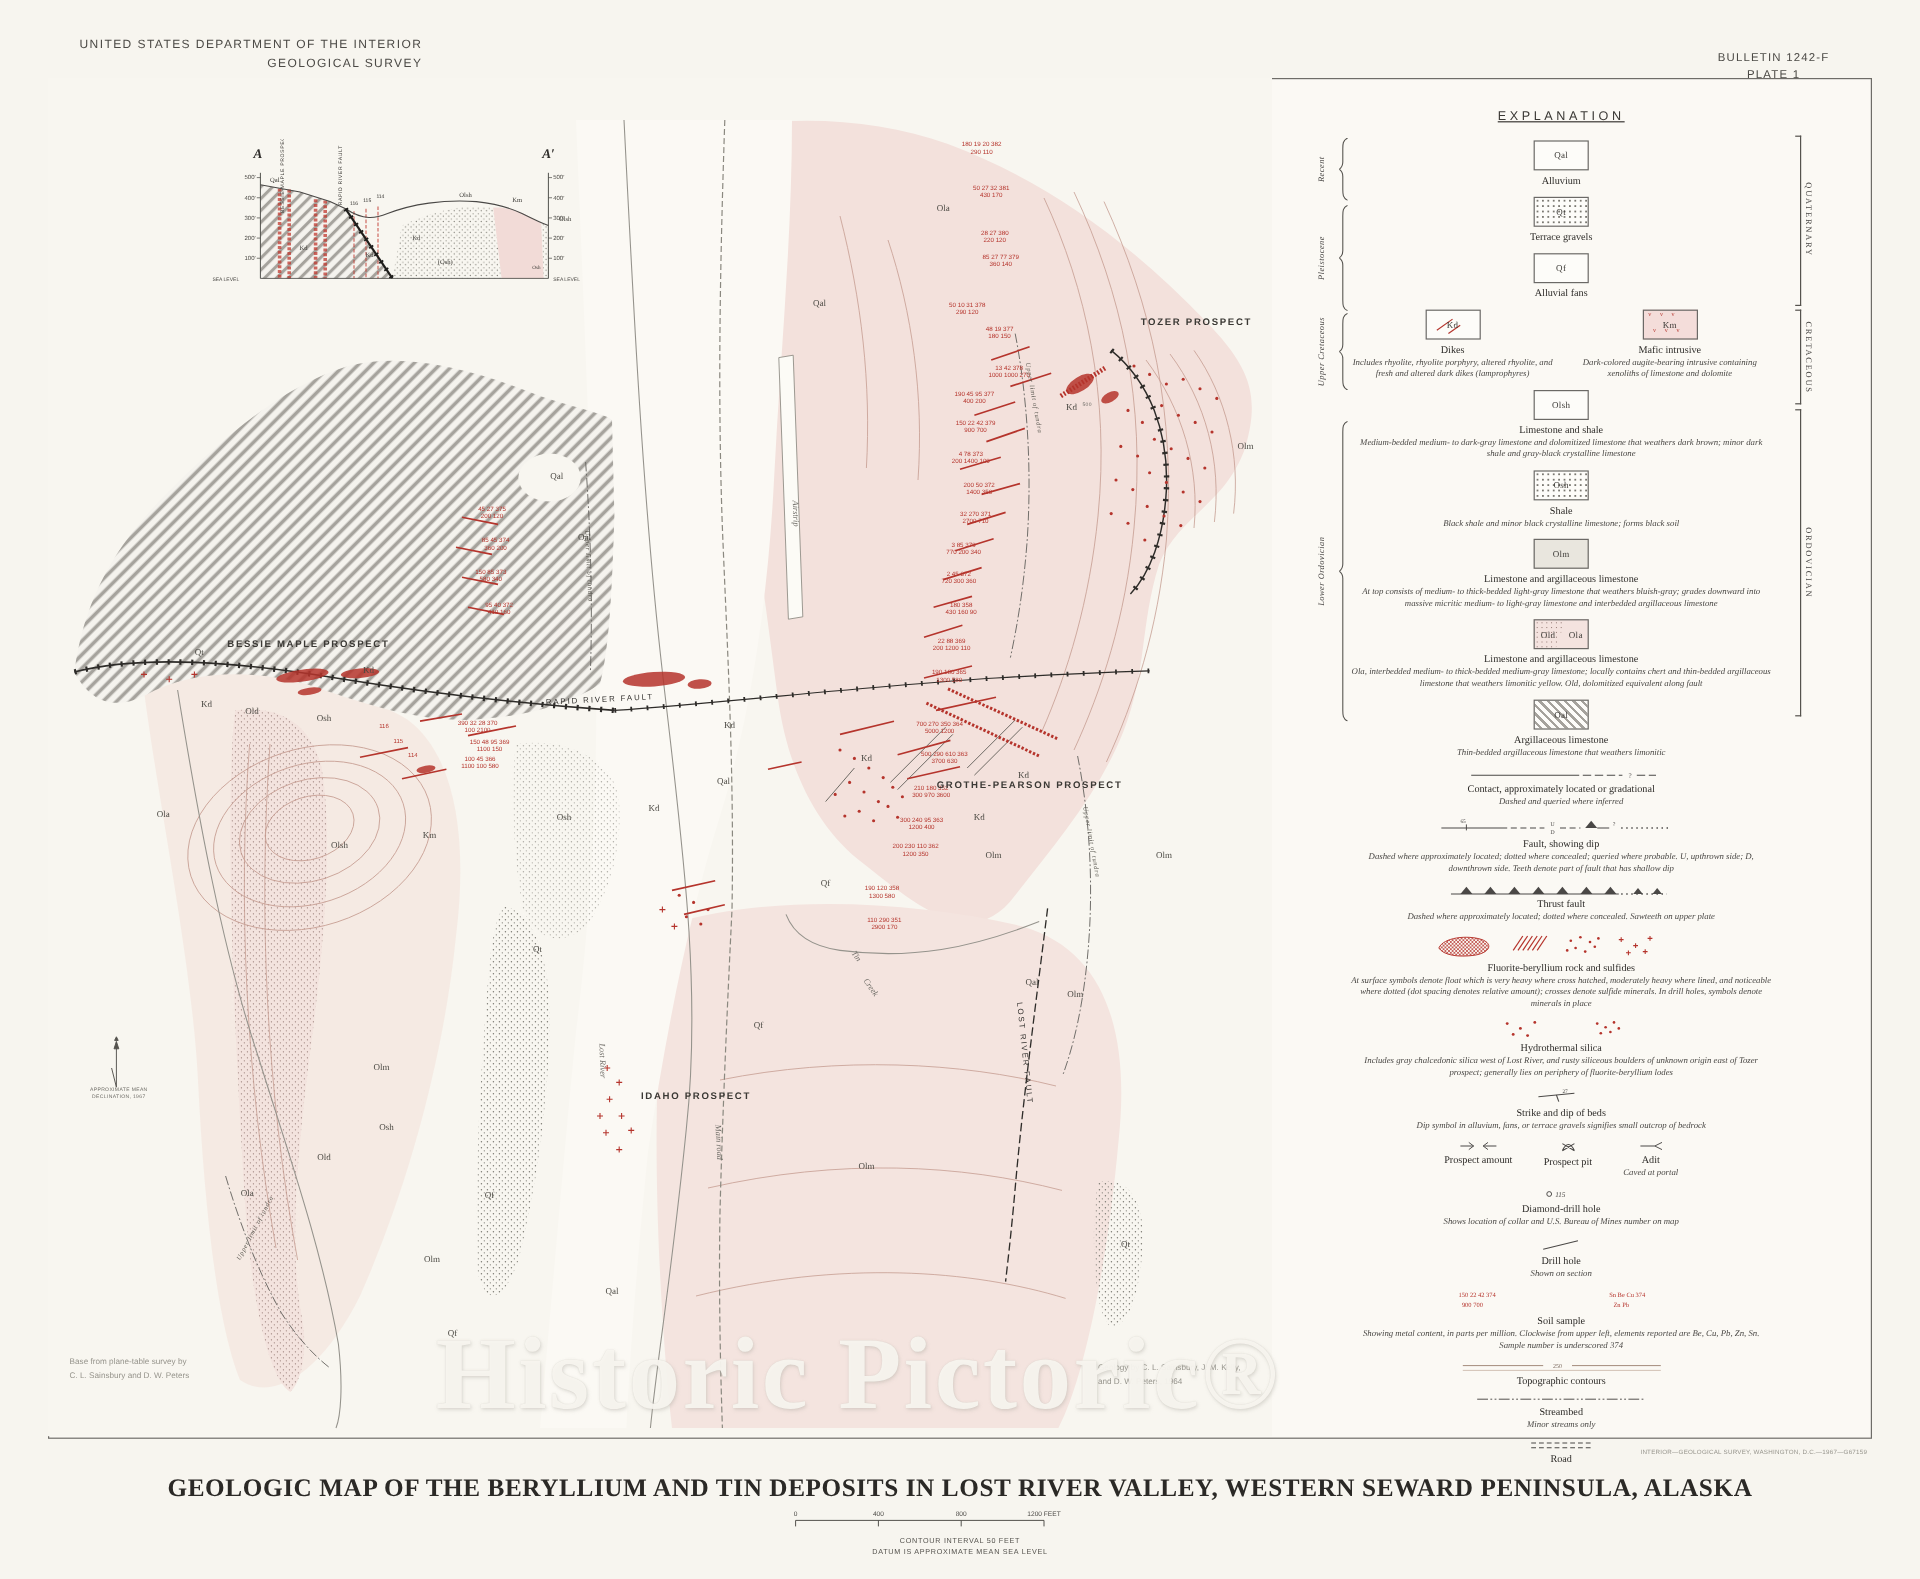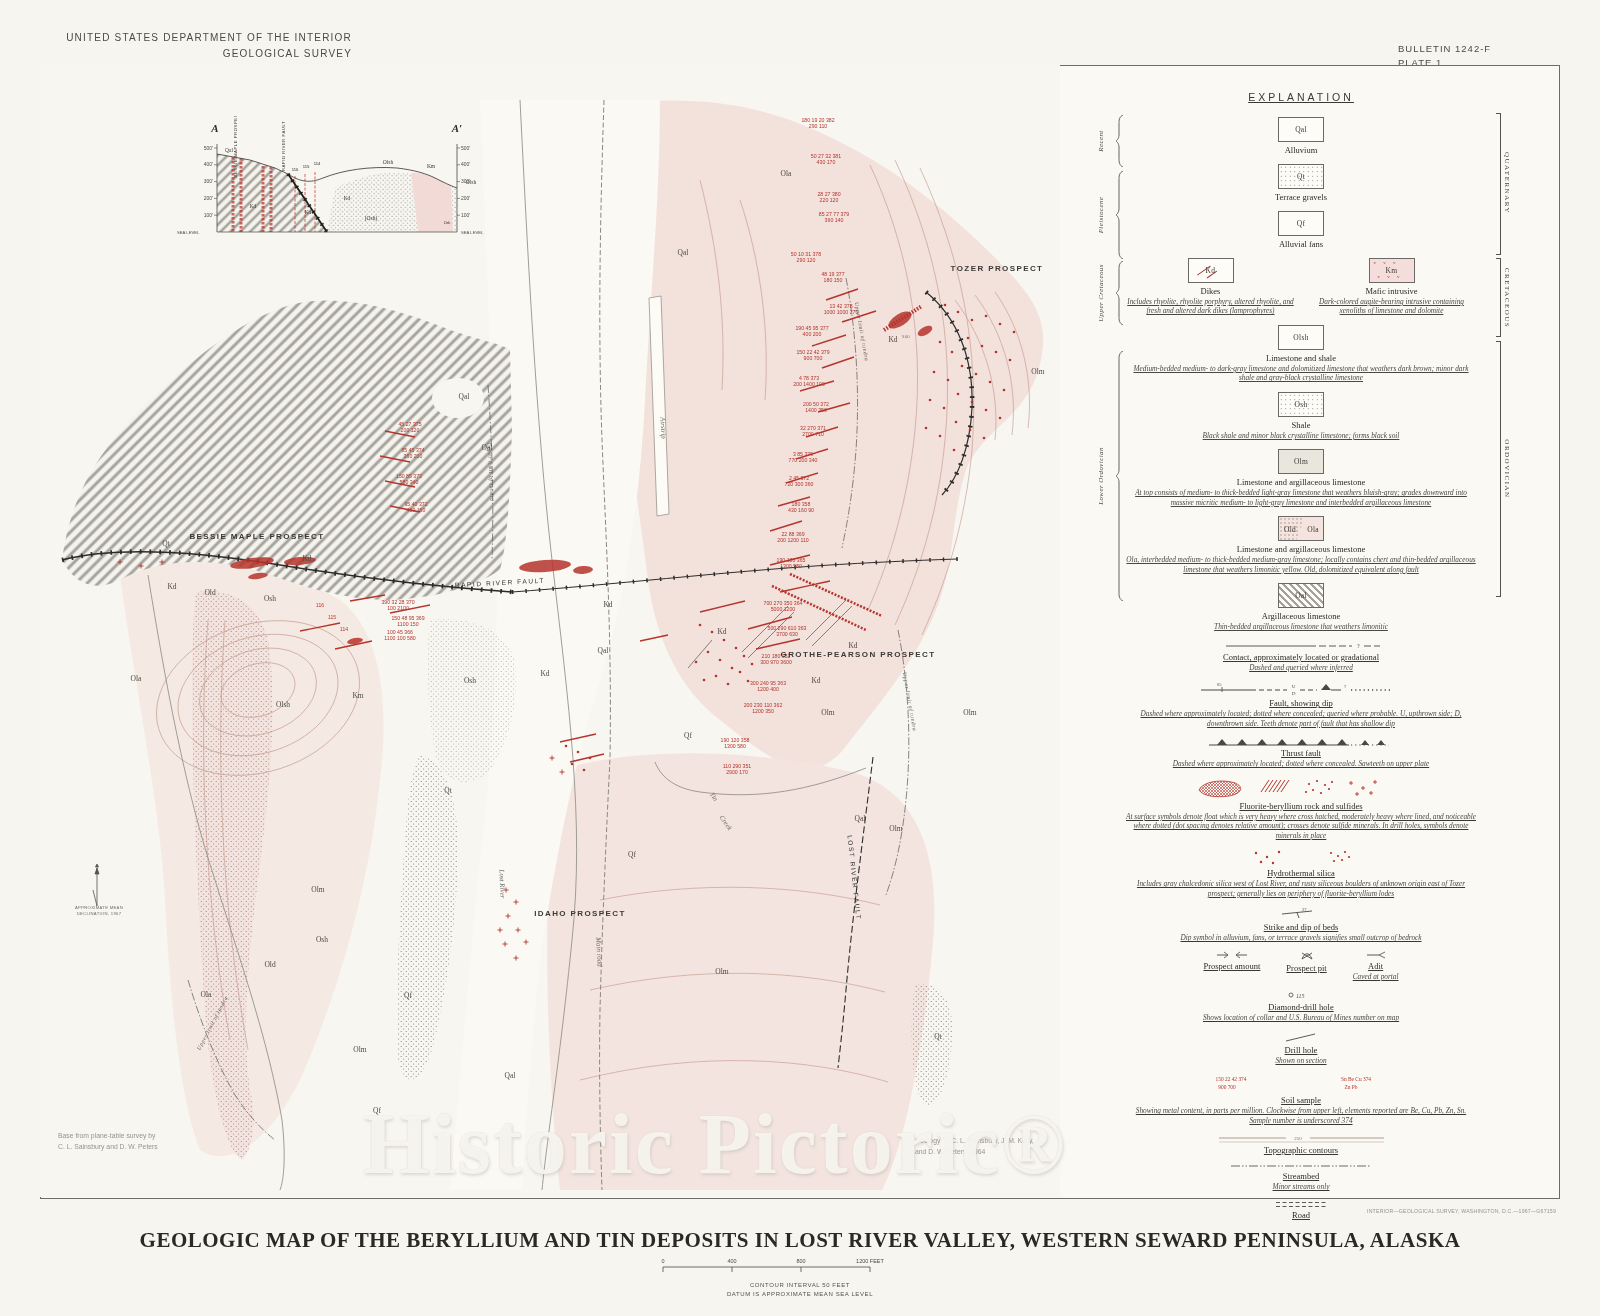--- a/index.html
+++ b/index.html
@@ -2,21 +2,21 @@
 <html><head>
 <meta charset="utf-8">
 <style>
   html,body{margin:0;padding:0;background:#efece4;}
   #page{position:relative;width:1600px;height:1316px;background:#f7f5ef;overflow:hidden;
         font-family:"Liberation Serif",serif;color:#3a3833;}
   .abs{position:absolute;}
   
   .hdr-left{left:42px;top:30px;width:310px;text-align:right;font:10px "Liberation Sans",sans-serif;
             letter-spacing:1.2px;color:#4c4a46;line-height:1.55;}
-  .hdr-right{left:1398px;top:42px;width:160px;font:9.5px "Liberation Sans",sans-serif;
+  .hdr-right{left:1398px;top:42px;width:160px;text-align:center;font:9.5px "Liberation Sans",sans-serif;
              letter-spacing:1px;color:#4c4a46;line-height:1.5;}
   
   #plate{left:40px;top:65px;width:1518px;height:1132px;border:1px solid #6e6c68;background:#fbf9f4;}
   
   #legend{left:1085px;top:65px;width:432px;height:1132px;}
   #legend-flow{position:absolute;left:40px;top:26px;width:352px;text-align:center;}
   .ex-title{font:10.5px "Liberation Sans",sans-serif;letter-spacing:3px;color:#3b3935;margin-bottom:14px;text-decoration:underline;}
   .sw{width:46px;height:25px;margin:0 auto;border:1px solid #6b6966;position:relative;
       background:#fdfcf9;display:flex;align-items:center;justify-content:center;box-sizing:border-box;}
   .code{font:7.5px "Liberation Serif",serif;color:#3c3a36;letter-spacing:.3px;z-index:2;}
@@ -32,22 +32,22 @@
   .sw-split{background:#f4e3df;}
   .halfL{position:absolute;left:0;top:0;bottom:0;width:58%;
          background-image:radial-gradient(#8a6e68 .6px,transparent .75px);background-size:4px 4px;
          clip-path:polygon(0 0,100% 0,68% 100%,0 100%);}
   .codeL{position:absolute;left:5px;top:8px;}
   .codeR{position:absolute;right:4px;top:8px;}
   .u-block{margin-bottom:9px;}
   .u-row{display:flex;gap:10px;align-items:flex-start;margin-bottom:9px;}
   .u-row .u-block{flex:1;margin-bottom:0;}
   .u-name{font:8.5px "Liberation Serif",serif;color:#2d2b28;margin-top:3px;}
-  .u-desc{font:italic 7.3px/1.3 "Liberation Serif",serif;color:#4a4845;max-width:392px;margin:1px auto 0;text-decoration:underline;}
-  .s-block{margin-bottom:7px;text-decoration:underline;}
+  .u-desc{font:italic 7.3px/1.3 "Liberation Serif",serif;color:#4a4845;max-width:392px;margin:1px auto 0;}
+  .s-block{margin-bottom:7px;}
   .s-glyph{height:auto;line-height:0;margin-bottom:1px;}
   .s-name{font:8.5px "Liberation Serif",serif;color:#2d2b28;}
   .s-desc{font:italic 7.3px/1.3 "Liberation Serif",serif;color:#4a4845;max-width:404px;margin:1px auto 0;}
   .trio{display:flex;justify-content:center;gap:26px;margin-bottom:8px;}
   .trio .s-block{margin-bottom:0;}
   
   .ewrap{position:absolute;left:-34px;width:100px;text-align:center;transform:rotate(-90deg);
          font:italic 7px "Liberation Serif",serif;color:#4a4846;letter-spacing:.4px;}
   .ebrace{position:absolute;left:31px;}
   .pbr{position:absolute;right:16px;width:5px;border:1px solid #55534e;border-left:none;box-sizing:border-box;}

